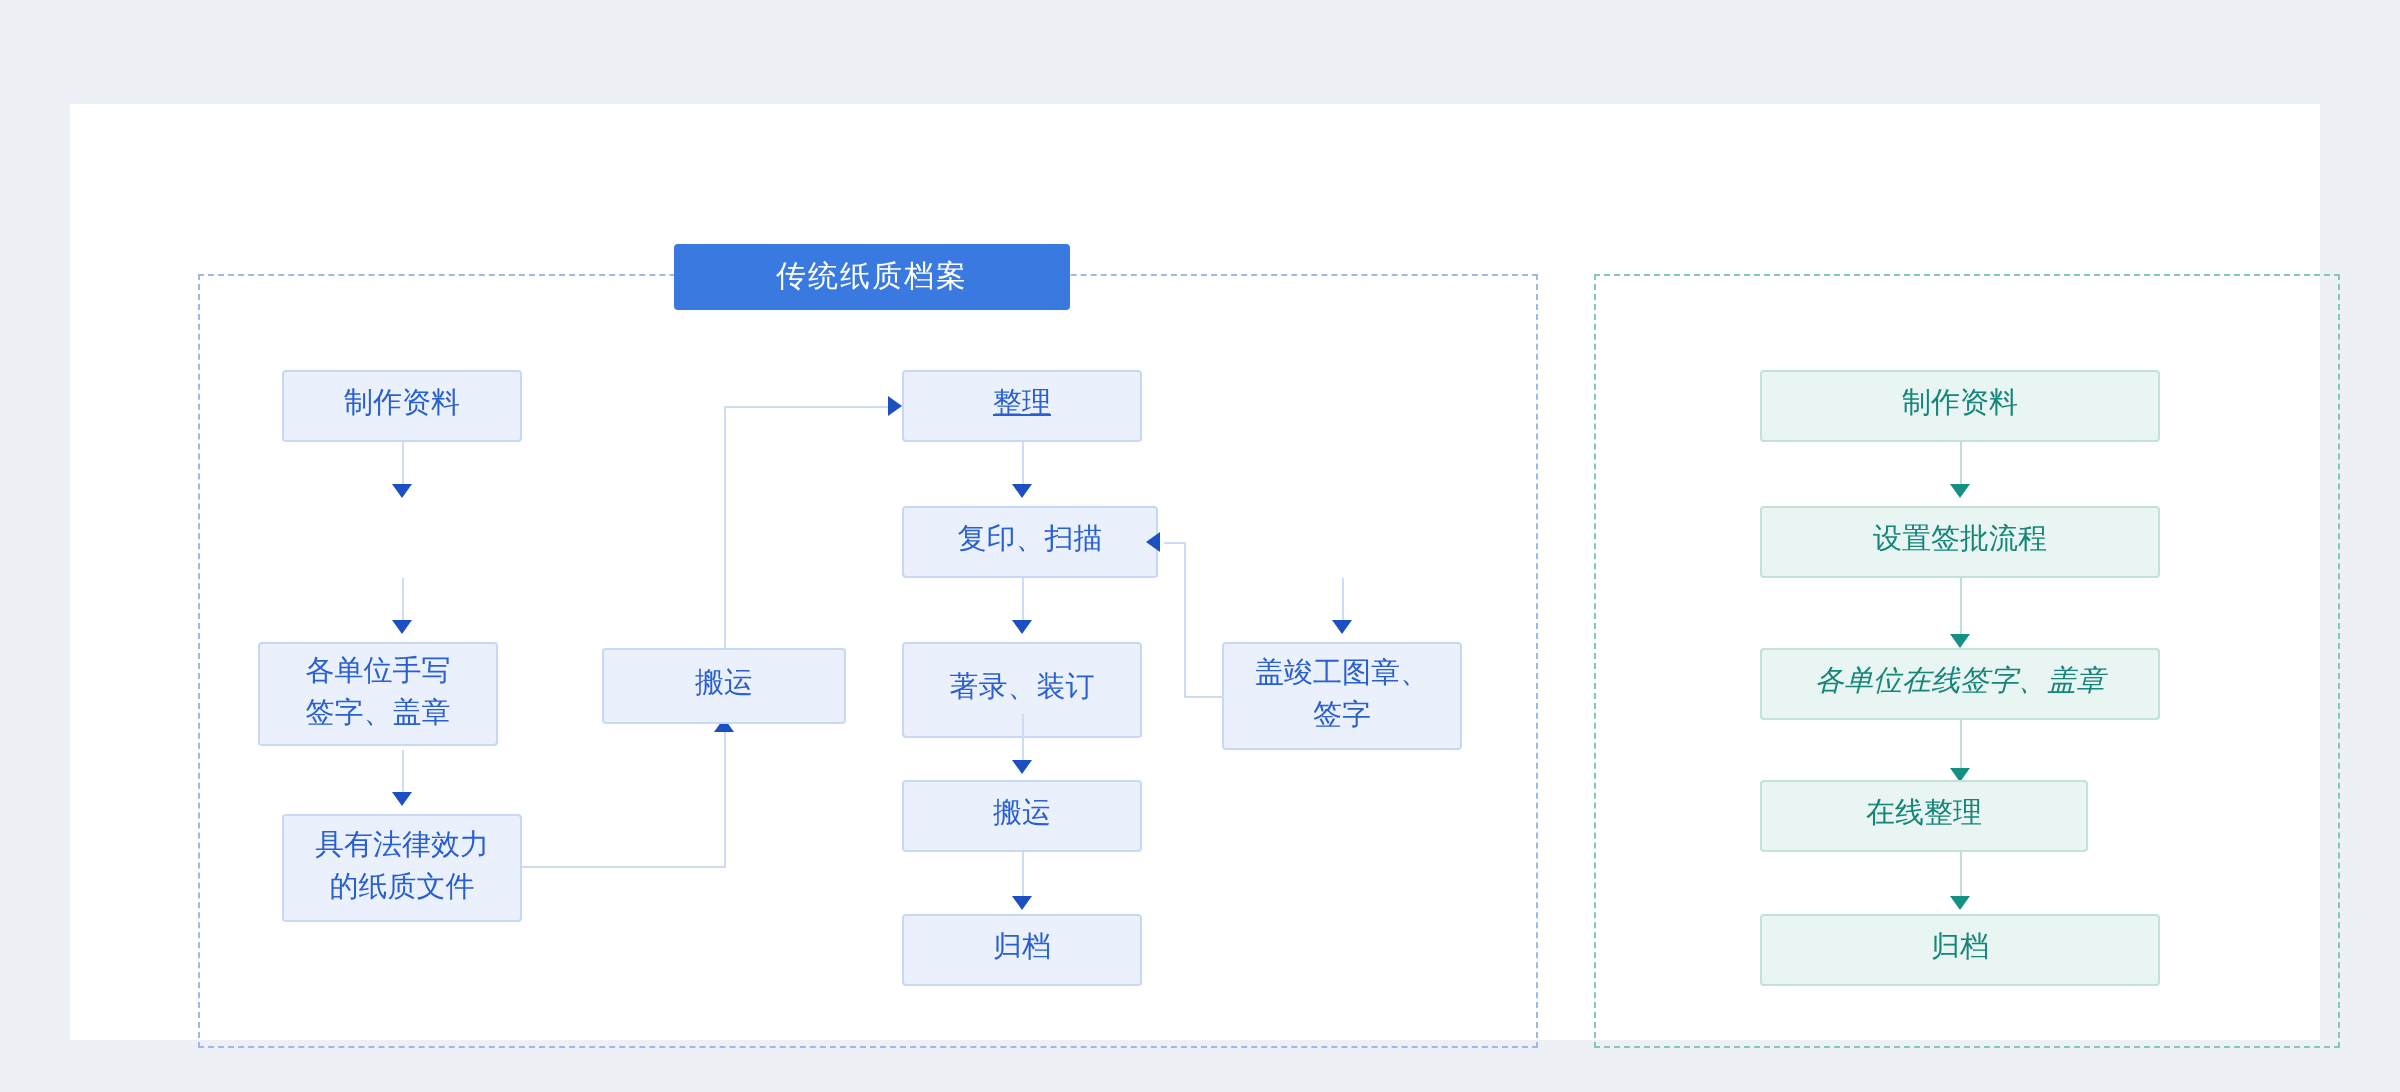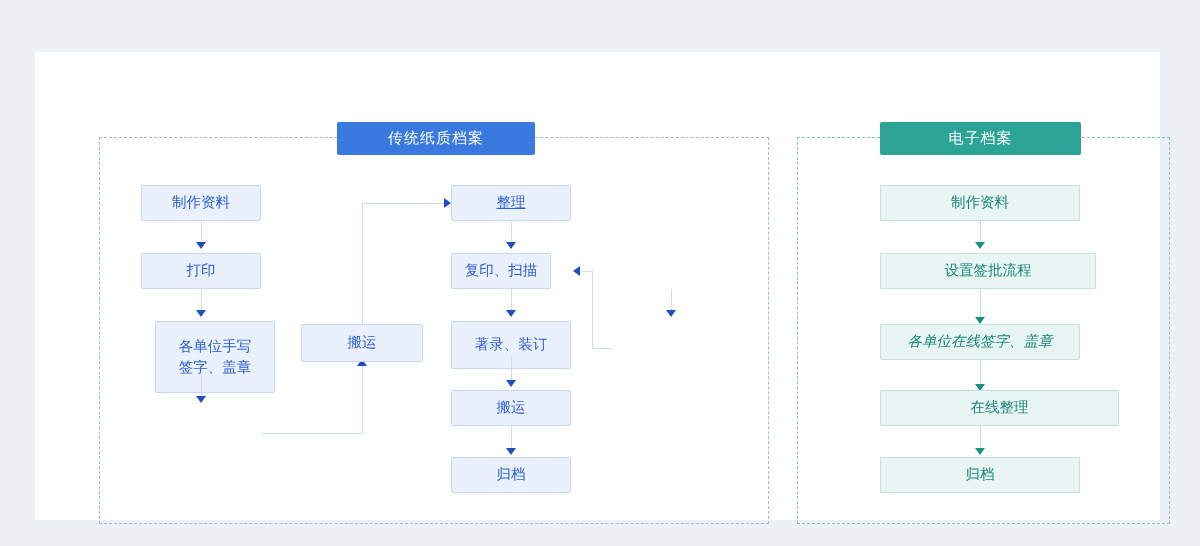--- a/index.html
+++ b/index.html
@@ -109,85 +109,87 @@
 <body>
 
 <div id="stage">
 
   <div class="card">
 
     <div class="panel paper"></div>
     <div class="panel electronic"></div>
 
     <div class="panel-title paper">传统纸质档案</div>
-    <div class="panel-title electronic">电子档案</div>
 
     <div class="node blue" style="left:106px; top:133px; width:120px; height:36px;">制作资料</div>
     <div class="conn v" style="left:166px; top:169px; height:24px;"></div>
     <div class="arrow down" style="left:161px; top:190px;"></div>
 
-    <div class="node blue" style="left:106px; top:201px; width:120px; height:36px;">打印</div>
     <div class="conn v" style="left:166px; top:237px; height:24px;"></div>
     <div class="arrow down" style="left:161px; top:258px;"></div>
 
-    <div class="node blue" style="left:120px; top:269px; width:120px; height:72px;font-family:Liberation Serif, serif;">各单位手写
+    <div class="node blue" style="left:94px; top:269px; width:120px; height:52px;font-family:Liberation Serif, serif;">各单位手写
 签字、盖章</div>
     <div class="conn v" style="left:166px; top:323px; height:24px;"></div>
     <div class="arrow down" style="left:161px; top:344px;"></div>
 
+    <div class="node blue" style="left:106px; top:355px; width:120px; height:54px;">具有法律效力
+的纸质文件</div>
 
     <div class="conn h" style="left:226px; top:381px; width:102px;"></div>
     <div class="conn v" style="left:327px; top:313px; height:68px;"></div>
     <div class="arrow up" style="left:322px; top:307px;"></div>
 
     <div class="node blue" style="left:266px; top:272px; width:122px; height:38px;">搬运</div>
 
     <div class="conn v" style="left:327px; top:151px; height:121px;"></div>
     <div class="conn h" style="left:327px; top:151px; width:84px;"></div>
     <div class="arrow right" style="left:409px; top:146px;"></div>
 
     <div class="node blue" style="left:416px; top:133px; width:120px; height:36px;text-decoration:underline;">整理</div>
     <div class="conn v" style="left:476px; top:169px; height:24px;"></div>
     <div class="arrow down" style="left:471px; top:190px;"></div>
 
-    <div class="node blue" style="left:416px; top:201px; width:100px; height:36px;">复印、扫描</div>
+    <div class="node blue" style="left:416px; top:201px; width:128px; height:36px;">复印、扫描</div>
     <div class="conn v" style="left:476px; top:237px; height:24px;"></div>
     <div class="arrow down" style="left:471px; top:258px;"></div>
 
     <div class="node blue" style="left:416px; top:269px; width:120px; height:48px;">著录、装订</div>
     <div class="conn v" style="left:476px; top:305px; height:27px;"></div>
     <div class="arrow down" style="left:471px; top:328px;"></div>
 
     <div class="node blue" style="left:416px; top:338px; width:120px; height:36px;">搬运</div>
     <div class="conn v" style="left:476px; top:374px; height:26px;"></div>
     <div class="arrow down" style="left:471px; top:396px;"></div>
 
     <div class="node blue" style="left:416px; top:405px; width:120px; height:36px;">归档</div>
 
     <div class="conn v" style="left:636px; top:237px; height:24px;"></div>
     <div class="arrow down" style="left:631px; top:258px;"></div>
 
+    <div class="node blue" style="left:576px; top:269px; width:120px; height:54px;">盖竣工图章、
+签字</div>
 
     <div class="conn h" style="left:557px; top:296px; width:20px;"></div>
     <div class="conn v" style="left:557px; top:219px; height:77px;"></div>
     <div class="conn h" style="left:547px; top:219px; width:11px;"></div>
     <div class="arrow left" style="left:538px; top:214px;"></div>
 
     <div class="node teal" style="left:845px; top:133px; width:200px; height:36px;">制作资料</div>
     <div class="conn v teal-c" style="left:945px; top:169px; height:24px;"></div>
     <div class="arrow t-down" style="left:940px; top:190px;"></div>
 
-    <div class="node teal" style="left:845px; top:201px; width:216px; height:36px;">设置签批流程</div>
+    <div class="node teal" style="left:845px; top:201px; width:200px; height:36px;">设置签批流程</div>
     <div class="conn v teal-c" style="left:945px; top:237px; height:31px;"></div>
     <div class="arrow t-down" style="left:940px; top:265px;"></div>
 
     <div class="node teal" style="left:845px; top:272px; width:200px; height:36px;font-style:italic;">各单位在线签字、盖章</div>
     <div class="conn v teal-c" style="left:945px; top:308px; height:28px;"></div>
     <div class="arrow t-down" style="left:940px; top:332px;"></div>
 
-    <div class="node teal" style="left:845px; top:338px; width:239px; height:36px;">在线整理</div>
+    <div class="node teal" style="left:845px; top:338px; width:164px; height:36px;">在线整理</div>
     <div class="conn v teal-c" style="left:945px; top:374px; height:26px;"></div>
     <div class="arrow t-down" style="left:940px; top:396px;"></div>
 
     <div class="node teal" style="left:845px; top:405px; width:200px; height:36px;">归档</div>
 
   </div>
 </div>
 
 </body></html>

